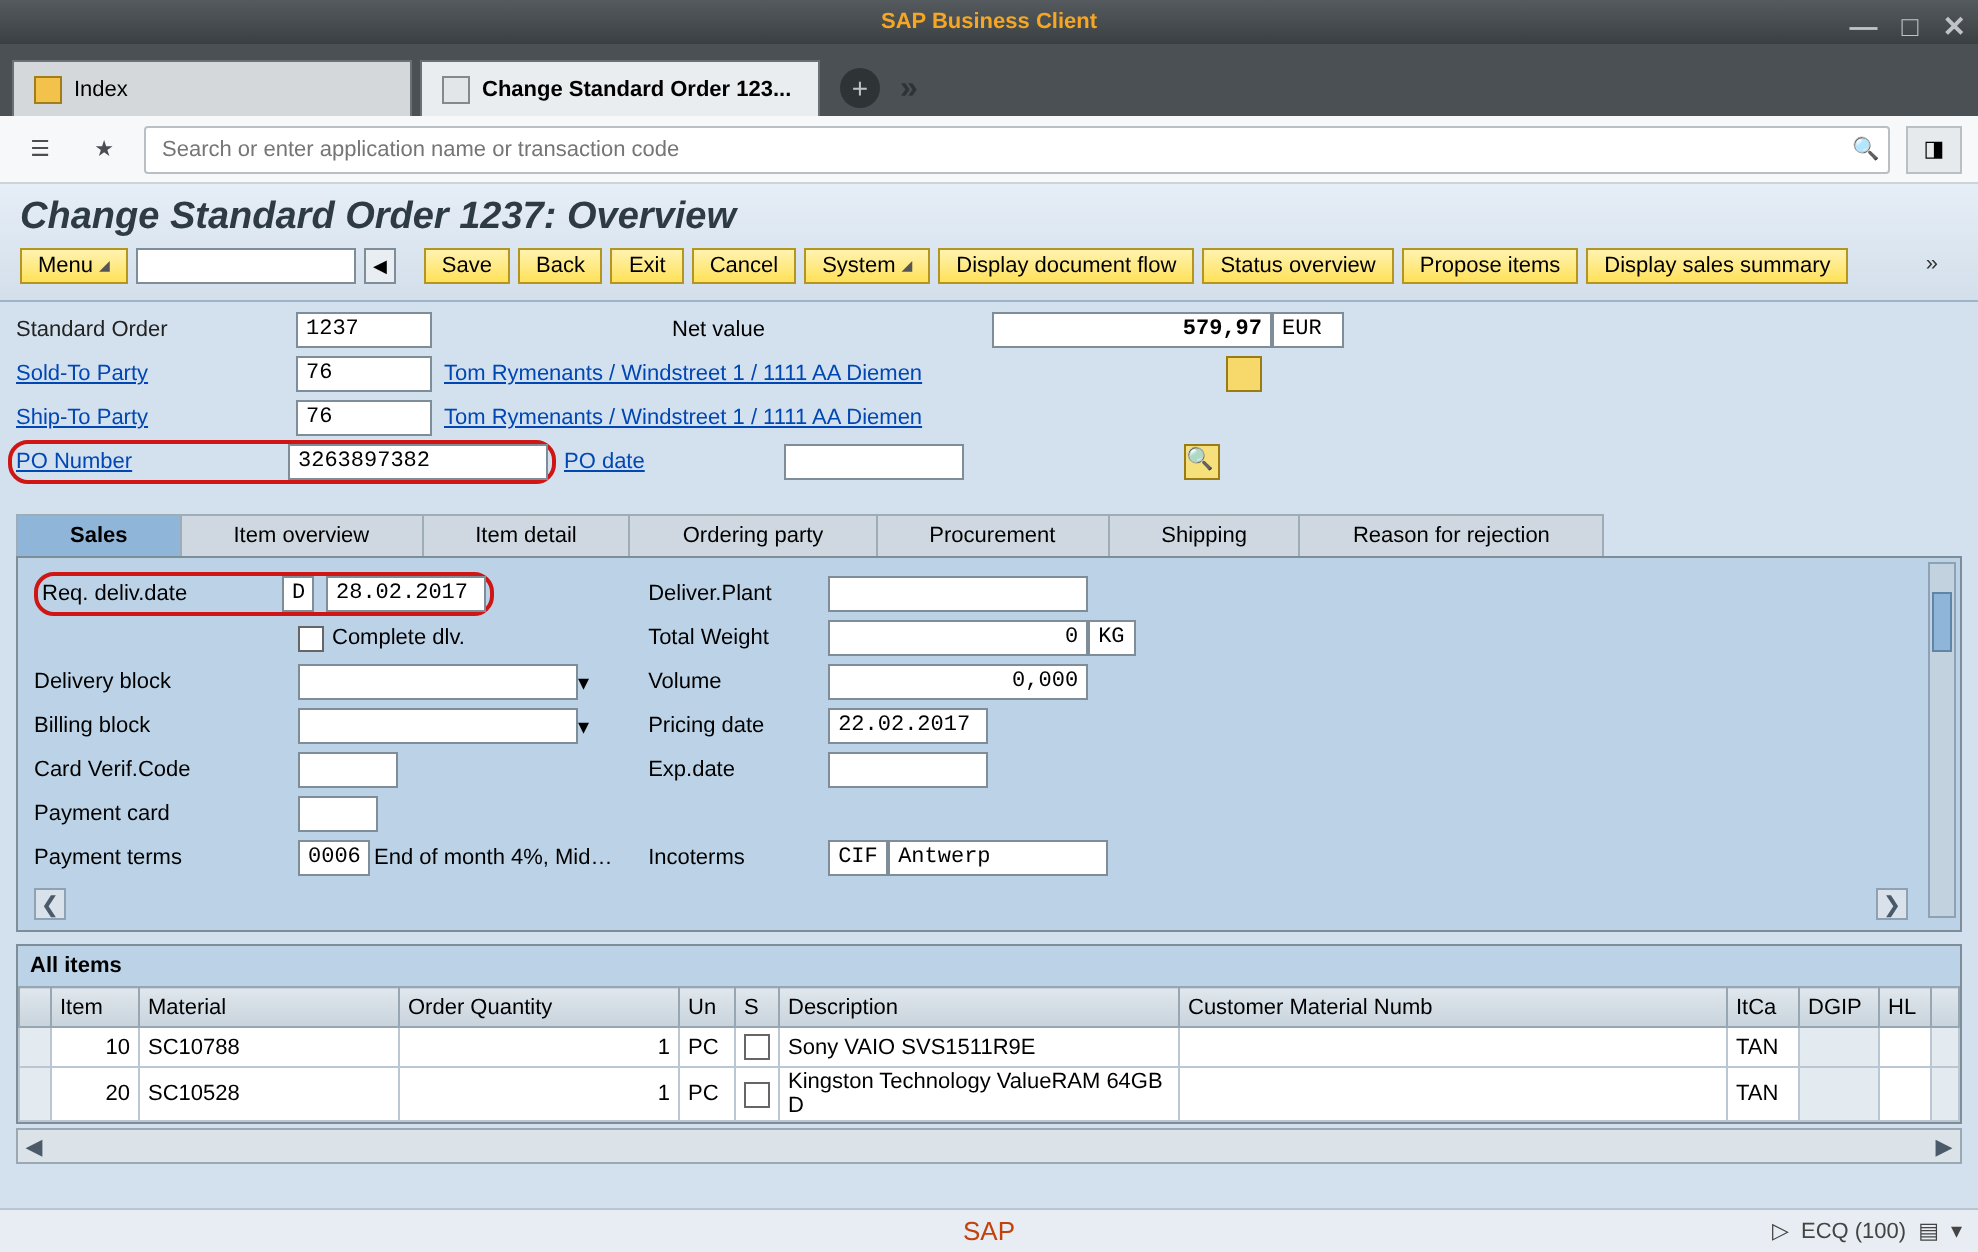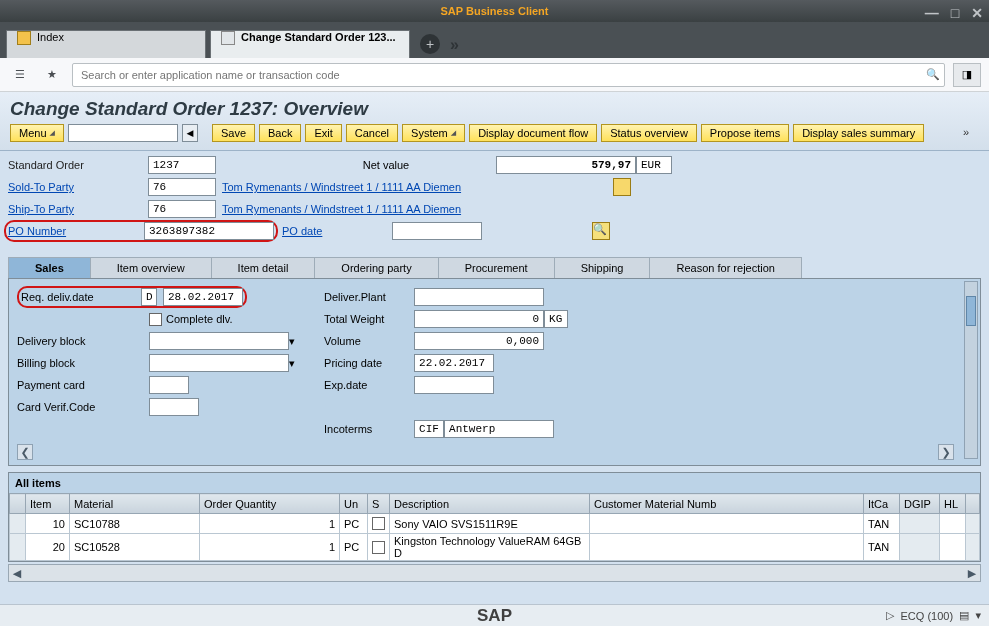--- a/index.html
+++ b/index.html
@@ -1,21 +1,21 @@
 <!DOCTYPE html>
 <html><head>
 <meta charset="utf-8">
 <style>
 *{box-sizing:border-box;margin:0;padding:0;font-family:Arial,Helvetica,sans-serif;font-size:11px}
 body{width:989px;height:626px;background:#3a4042;overflow:hidden}
 .titlebar{height:22px;background:linear-gradient(#555a5e,#3a4042);color:#f5a623;text-align:center;line-height:22px;font-weight:bold;position:relative}
 .wincontrols{position:absolute;right:6px;top:2px;display:flex;gap:12px;color:#c0c4c7}
 .wincontrols span{cursor:pointer;font-size:14px;font-weight:bold}
 .tabstrip{height:36px;background:#4a5054;display:flex;align-items:end;padding:0 6px;gap:4px}
-.apptab{height:28px;background:#e9edef;border:1px solid #6a7074;display:flex;align-items:flex-start;gap:6px;padding:0 10px;min-width:200px;border-bottom:none}
+.apptab{height:28px;background:#e9edef;border:1px solid #6a7074;display:flex;align-items:center;gap:6px;padding:0 10px;min-width:200px;border-bottom:none}
 .apptab.secondary{background:#d4d8db}
 .apptab .ticon{width:14px;height:14px;display:inline-block}
 .pluscircle{width:20px;height:20px;border-radius:50%;background:#2e3336;color:#bfc3c6;display:flex;align-items:center;justify-content:center;font-size:14px;margin-bottom:4px;margin-left:6px}
 .dblarrow{color:#2e3336;font-size:16px;margin-bottom:4px;margin-left:6px;font-weight:bold}
 .shell{background:#f2f4f6;height:568px;display:flex;flex-direction:column}
 .searchbar{height:34px;background:#f7f8fa;border-bottom:1px solid #cfd3d6;display:flex;align-items:center;gap:8px;padding:0 8px}
 .iconbtn{width:24px;height:24px;display:flex;align-items:center;justify-content:center;color:#4a4e52}
 .searchinput{flex:1;height:24px;border:1px solid #b9bfc3;border-radius:2px;padding:0 8px;color:#888;background:#fff}
 .rightpanel{width:28px;height:24px;border:1px solid #b9bfc3;display:flex;align-items:center;justify-content:center;background:#e7eaed}
 .hdr{padding:6px 10px 8px 10px;background:linear-gradient(#e6eef7,#d3dfeb);border-bottom:1px solid #9db3c8}
@@ -41,21 +41,21 @@
 .scrollhint .sarrow{width:16px;height:16px;background:#d9e2eb;border:1px solid #8fa2b3;display:flex;align-items:center;justify-content:center;color:#4a5a68}
 .allitems{background:#bcd3e7;border:1px solid #7f8d98;margin-top:6px}
 .allitems .cap{padding:4px 6px;font-weight:bold}
 table.grid{width:100%;border-collapse:collapse;background:#f3f8fc}
 table.grid th{background:linear-gradient(#e0e7ed,#c8d3dc);border:1px solid #97a6b3;padding:2px 4px;text-align:left;font-weight:normal;height:20px}
 table.grid td{border:1px solid #bac7d2;padding:1px 4px;height:20px;background:#fff}
 table.grid td.gray{background:#e4ebf0}
 .hscroll{height:18px;background:#dbe2e8;border:1px solid #9aa8b4;display:flex;align-items:center;justify-content:space-between;margin-top:2px}
 .hscroll .arr{width:16px;text-align:center;color:#4a5a68}
 .statusbar{height:22px;background:#e7edf2;display:flex;align-items:center;justify-content:center;position:relative;border-top:1px solid #b9c4cf}
-.statusbar .sap{color:#404040;font-weight:bold;font-size:17px}
+.statusbar .sap{color:#c2410c;font-weight:normal;font-size:13px}
 .statusbar .right{position:absolute;right:8px;display:flex;align-items:center;gap:6px;color:#444}
 .vscroll{position:absolute;right:2px;top:2px;bottom:6px;width:14px;background:#c3d2df;border:1px solid #8fa2b3}
 .vscroll .thumb{position:absolute;left:1px;right:1px;top:14px;height:30px;background:#8fb6d8;border:1px solid #5f86a8}
 .chk{width:13px;height:13px;border:1px solid #666;background:#fff;display:inline-block;vertical-align:middle}
 .moreicon{position:absolute;right:10px;top:2px;color:#333}
 </style>
 </head>
 <body>
 
 <div class="titlebar">
@@ -108,21 +108,21 @@
       <span class="moreicon">»</span>
     </div>
   </div>
 
   <div class="content">
 
     <div class="formrow">
       <span class="flabel">Standard Order</span>
       <input class="finput" style="width: 68px;" value="1237">
       <span style="width:120px"></span>
-      <span style="width:100px;text-align:center">Net value</span>
+      <span style="width:100px;">Net value</span>
       <span style="width:60px"></span>
       <input class="finput" style="width: 140px; text-align: right; font-weight: bold;" value="579,97">
       <input class="finput" style="width: 36px;" value="EUR">
     </div>
     <div class="formrow">
       <span class="flabel"><a href="#" class="flink">Sold-To Party</a></span>
       <input class="finput" style="width: 68px;" value="76">
       <span style="width:6px"></span>
       <a href="#" class="flink">Tom Rymenants / Windstreet 1 / 1111 AA Diemen</a>
       <span style="flex:1"></span>
@@ -178,26 +178,31 @@
             <span style="width:132px">Delivery block</span>
             <input class="finput" style="width: 140px;">
             <span>▾</span>
           </div>
         <div class="formrow">
             <span style="width:132px">Billing block</span>
             <input class="finput" style="width: 140px;">
             <span>▾</span>
           </div>
         <div class="formrow">
+            <span style="width:132px">Card Verif.Code</span>
+            <input class="finput" style="width: 50px;">
+          </div>
+        <div class="formrow">
             <span style="width:132px">Payment card</span>
             <input class="finput" style="width: 40px;">
           </div>
         <div class="formrow">
-            <span style="width:132px">Card Verif.Code</span>
-            <input class="finput" style="width: 50px;">
+            <span style="width:132px">Payment terms</span>
+            <input class="finput" style="width: 36px;" value="0006">
+            <span style="margin-left:2px">End of month 4%, Mid…</span>
           </div>
       </div>
       <div class="col" style="width:260px;margin-left:4px">
         <div class="formrow">
             <span style="width:90px">Deliver.Plant</span>
             <input class="finput" style="width: 130px;">
           </div>
         <div class="formrow">
             <span style="width:90px">Total Weight</span>
             <input class="finput" style="width: 130px; text-align: right;" value="0">

